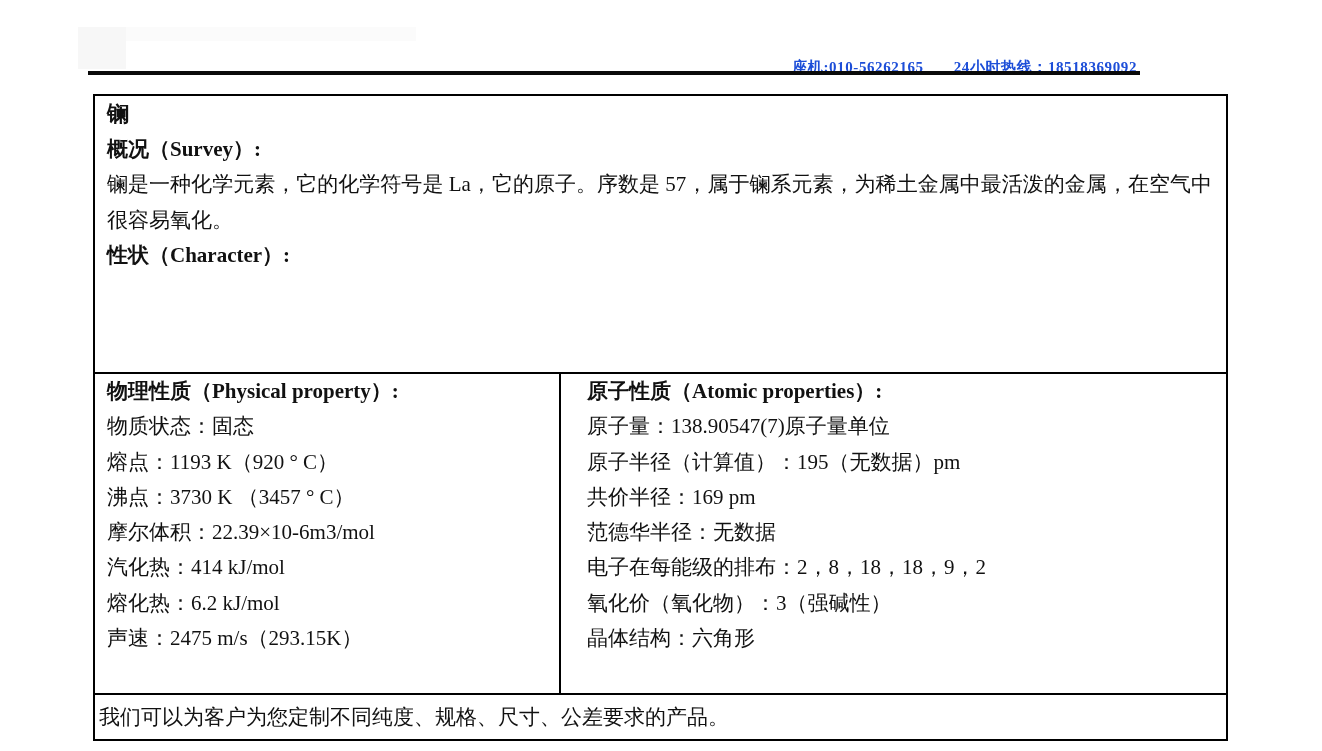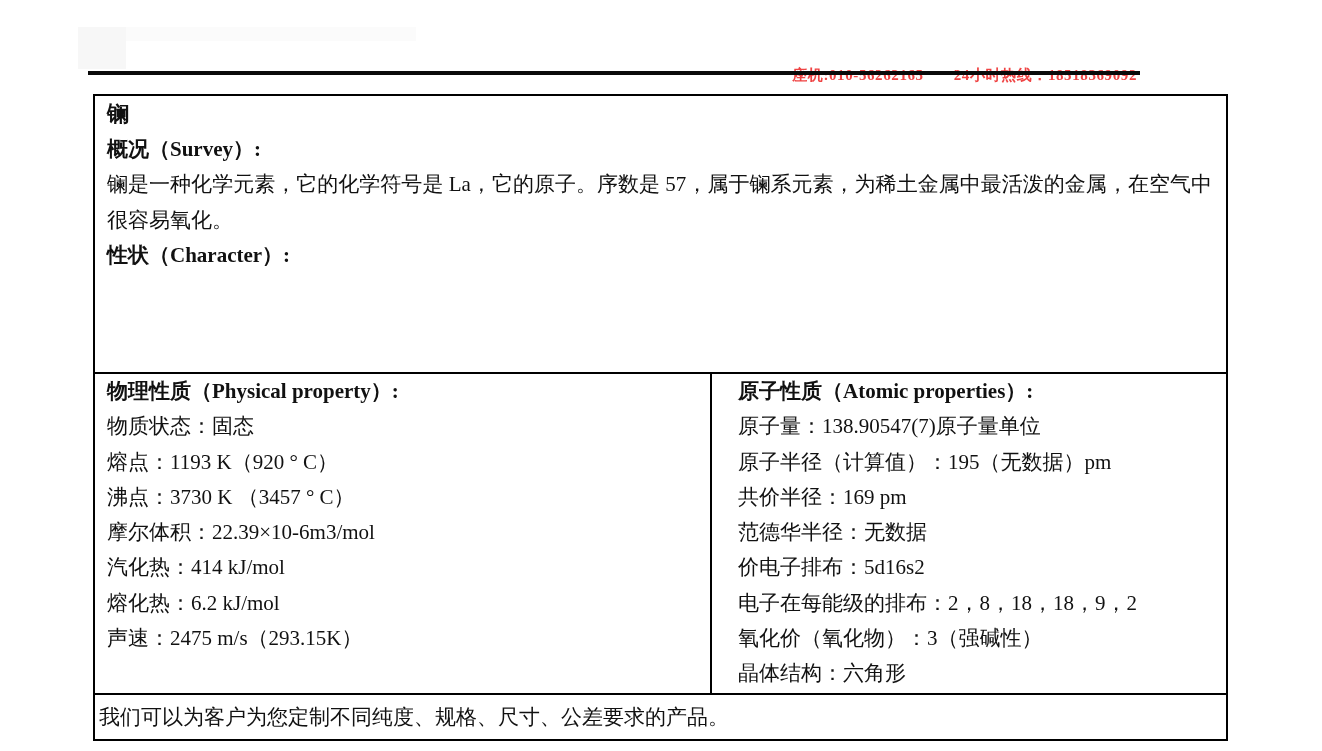--- a/index.html
+++ b/index.html
@@ -10,43 +10,43 @@
   }
   .watermark{
     position:absolute;left:78px;top:27px;width:48px;height:42px;
     background:#f7f7f7;
   }
   .watermark2{
     position:absolute;left:126px;top:27px;width:290px;height:14px;
     background:#fbfbfb;
   }
   .phones{
-    position:absolute;left:0;top:66px;width:1137px;text-align:right;
-    font-size:15px;font-weight:bold;color:#ef4444;letter-spacing:0.6px;
+    position:absolute;left:0;top:58px;width:1137px;text-align:right;
+    font-size:15px;font-weight:bold;color:#1d4ed8;letter-spacing:0.6px;
     white-space:nowrap;
   }
   .phones .hotline{margin-left:30px;}
   .rule{
     position:absolute;left:88px;top:71px;width:1052px;height:4px;background:#0a0a0a;
   }
   .doc-table{
     position:absolute;left:93px;top:94px;width:1135px;height:647px;
     border:2px solid #000;box-sizing:border-box;
     font-size:21px;background:#fff;
   }
   .sec-top{
     height:278px;box-sizing:border-box;border-bottom:2px solid #000;
     padding:0 14px 0 12px;line-height:35.5px;overflow:hidden;
   }
   .sec-cols{
     height:321px;box-sizing:border-box;border-bottom:2px solid #000;
     display:flex;overflow:hidden;
   }
   .col-left{
-    width:617px;box-sizing:border-box;border-right:2px solid #000;
+    width:466px;box-sizing:border-box;border-right:2px solid #000;
     padding:0 10px 0 12px;line-height:35.3px;overflow:hidden;
   }
   .col-right{
     flex:1;box-sizing:border-box;padding:0 10px 0 26px;line-height:35.3px;overflow:hidden;
   }
   .sec-bottom{
     box-sizing:border-box;padding:4px 14px 0 4px;line-height:36px;overflow:hidden;
   }
   .el-title{font-weight:bold;font-size:22px;}
   .hd{font-weight:bold;}
@@ -87,21 +87,20 @@
       <div class="row">熔化热：6.2 kJ/mol</div>
       <div class="row">声速：2475 m/s（293.15K）</div>
     </div>
 
     <div class="col-right">
       <div class="heading"><span class="hd">原子性质</span><span class="hd-en">（Atomic properties）:</span></div>
       <div class="row">原子量：138.90547(7)原子量单位</div>
       <div class="row">原子半径（计算值）：195（无数据）pm</div>
       <div class="row">共价半径：169 pm</div>
       <div class="row">范德华半径：无数据</div>
-      <div class="row">价电子排布：5d16s2</div>
       <div class="row">电子在每能级的排布：2，8，18，18，9，2</div>
       <div class="row">氧化价（氧化物）：3（强碱性）</div>
       <div class="row">晶体结构：六角形</div>
     </div>
 
   </div>
 
   <div class="sec-bottom">
     <div class="row">我们可以为客户为您定制不同纯度、规格、尺寸、公差要求的产品。</div>
   </div>

